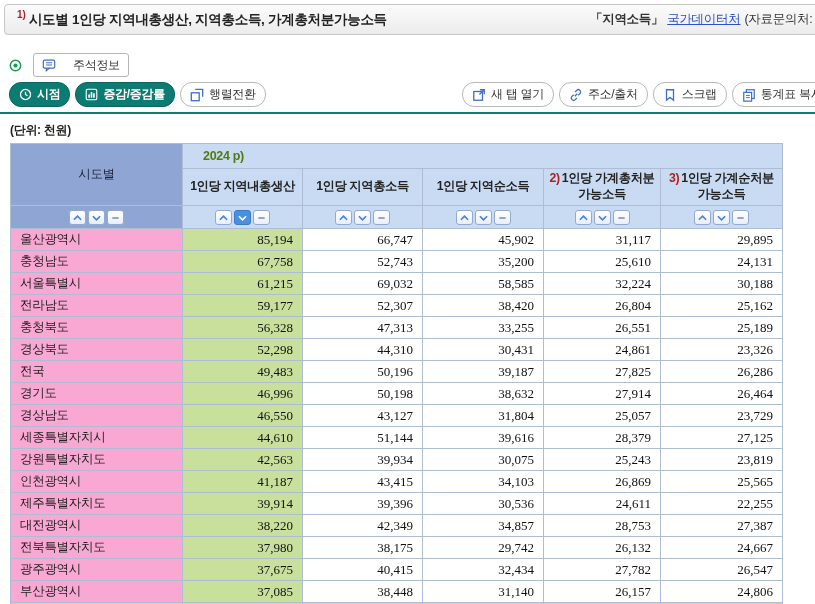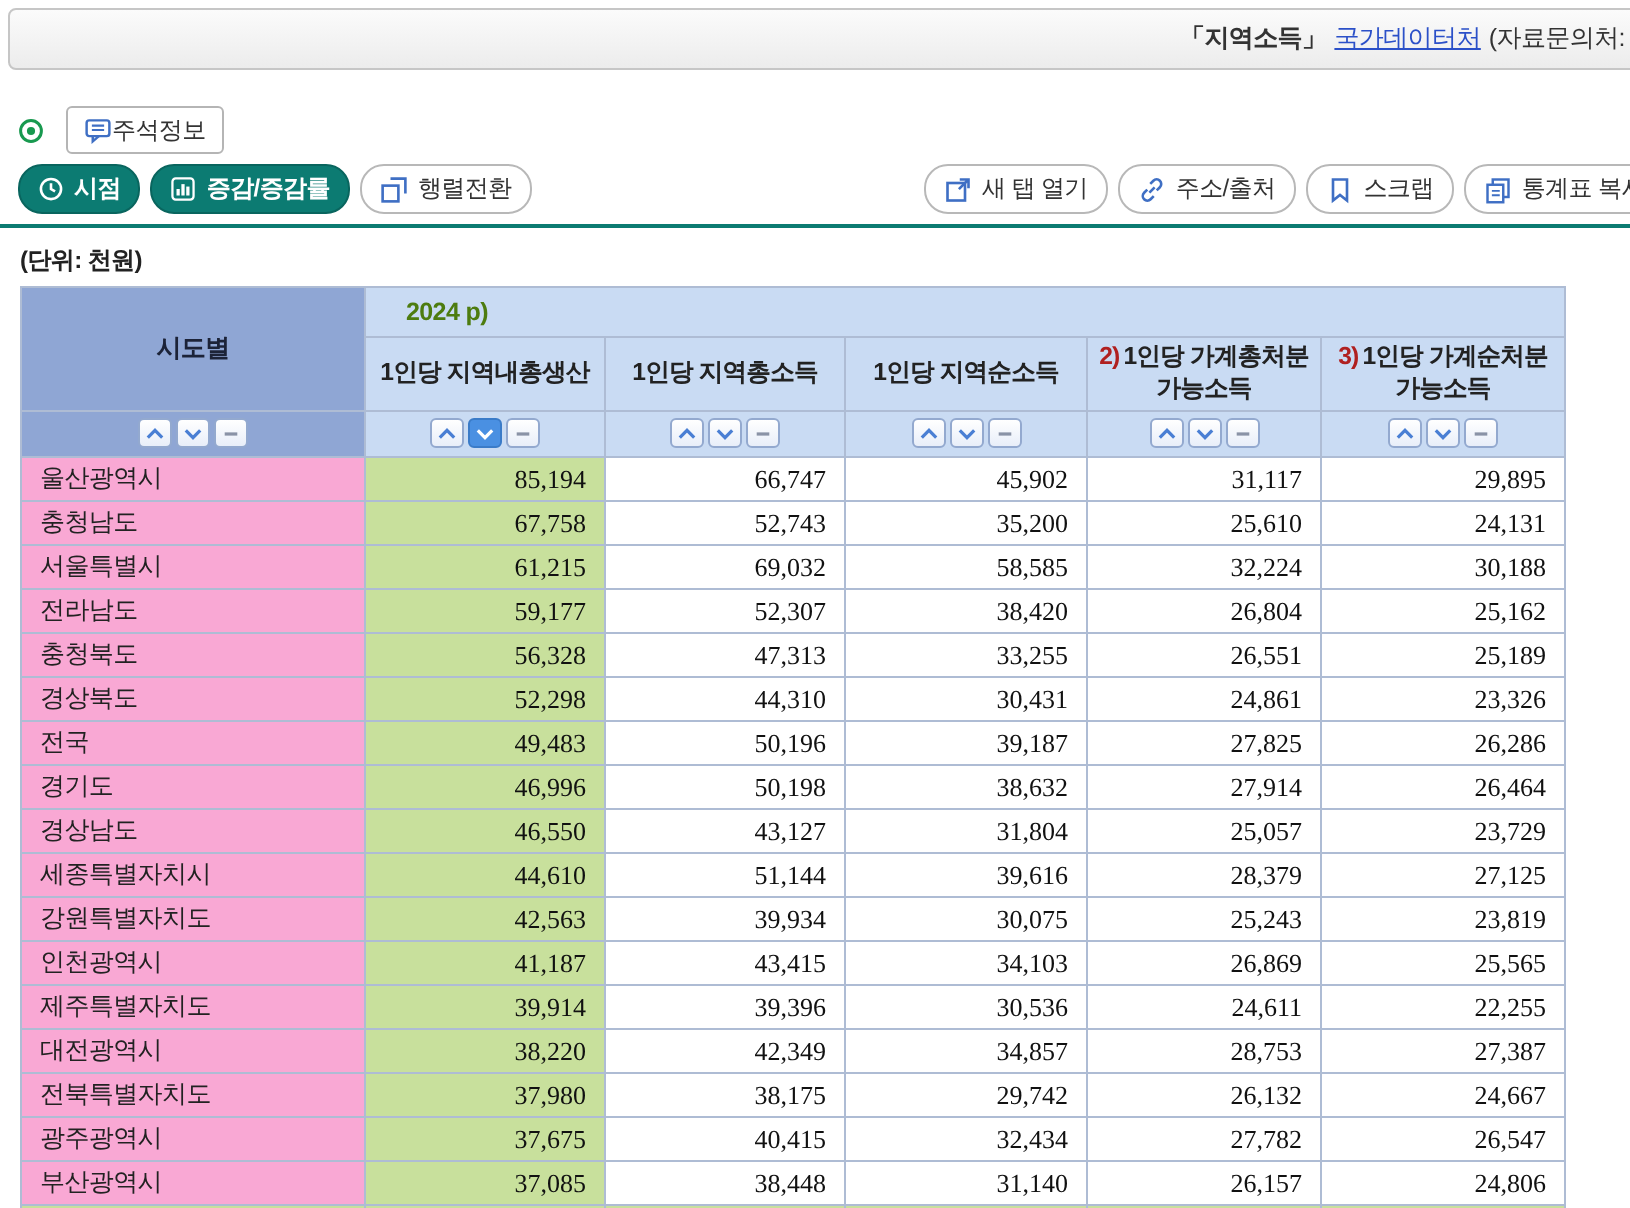--- a/index.html
+++ b/index.html
@@ -16,21 +16,21 @@
   .page-title { font-size:13.5px; font-weight:bold; color:#222; letter-spacing:-0.3px; }
   .title-right { position:absolute; left:552px; top:0; height:100%; display:flex; align-items:center;
     font-size:12.5px; color:#333; white-space:nowrap; letter-spacing:-0.3px; }
   .title-right .src-label { font-weight:bold;margin-left:33px; }
   .title-right a { color:#2b50c8; text-decoration:underline; margin:0 4px; cursor:pointer; }
 
   
   .info-row { position:absolute; left:9px; top:53px; display:flex; align-items:center;
     font-size:12.5px; color:#333; letter-spacing:-0.3px; }
   .rec-icon { display:inline-flex; margin-right:5px; }
-  .btn-note { margin-left:6px; display:inline-flex; align-items:center; gap:0;
+  .btn-note { margin-left:6px; display:inline-flex; align-items:center; gap:17px;
     background:#fff; border:1px solid #b5b5b5; border-radius:3px; height:24px;
     padding:0 8px; font-size:12px; color:#333; cursor:pointer; letter-spacing:-0.3px;text-align:right; }
 
   
   .toolbar { position:absolute; left:9px; top:82px; width:900px; height:26px; }
   .tb-left { position:absolute; left:0; top:0; display:flex; gap:5px; }
   .tb-right { position:absolute; left:453px; top:0; display:flex; gap:5px; }
   .btn { display:inline-flex; align-items:center; gap:5px; height:25px; padding:0 9px;
     border-radius:12px; font-size:12px; cursor:pointer; white-space:nowrap; letter-spacing:-0.3px; }
   .btn-teal { background:#0c7b72; border:1px solid #09655e; color:#fff; font-weight:bold; }
@@ -39,21 +39,21 @@
   .separator { position:absolute; left:0; top:112px; width:815px; height:2px; background:#0c7b72; }
 
   .unit-label { position:absolute; left:10px; top:122px; font-size:12px; font-weight:bold;
     color:#222; letter-spacing:-0.3px; }
 
   
   .grid-wrap { position:absolute; left:10px; top:143px; }
   table { border-collapse:collapse; table-layout:fixed; width:772px; }
   th, td { border:1px solid #aebcd4; overflow:hidden; }
   table { border:1px solid #92a2c2; }
-  .th-region { background:#8fa6d4; color:#1c2338; font-size:12.5px; font-weight:bold;
+  .th-region { background:#8fa6d4; color:#1c2338; font-size:12.5px; font-weight:normal;
     text-align:center; letter-spacing:-0.3px; }
   .th-year { background:#c9dbf3; color:#4d7c0f; font-size:12.5px; font-weight:600;
     text-align:left; padding:3px 20px; height:25px; letter-spacing:-0.3px; }
   .th-col { background:#c9dbf3; color:#222; font-size:12.3px; font-weight:600;
     text-align:center; height:37px; padding:2px 4px; line-height:1.3; letter-spacing:-0.4px; }
   .th-col .red-mark { color:#b02020; font-weight:bold; margin-right:2px; }
   .sort-cell { height:23px; text-align:center; background:#c9dbf3; }
   .sort-cell.dark { background:#8fa6d4; }
   .sort-btn { width:17px; height:15px; border:1px solid #93a9cf; border-radius:3px;
     background:linear-gradient(#ffffff,#e8eef9); color:#4a7fd4; display:inline-flex;
@@ -66,20 +66,23 @@
     font-size:13px; color:#111; text-align:right; padding:2px 9px 2px 4px; height:20px; }
   td.green { background:#c8e09c; }
   svg { display:block; }
 </style>
 </head>
 <body>
 
 <div id="root">
 
   <div class="title-bar">
+    <div>
+      <span class="red-sup">1)</span><span class="page-title">시도별 1인당 지역내총생산, 지역총소득, 가계총처분가능소득</span>
+    </div>
     <div class="title-right">
       <span class="src-label">「지역소득」</span>
       <a>국가데이터처</a>
       <span>(자료문의처: 04</span>
     </div>
   </div>
 
   <div class="info-row">
     <span class="rec-icon">
       <svg width="13" height="13" viewBox="0 0 14 14">

